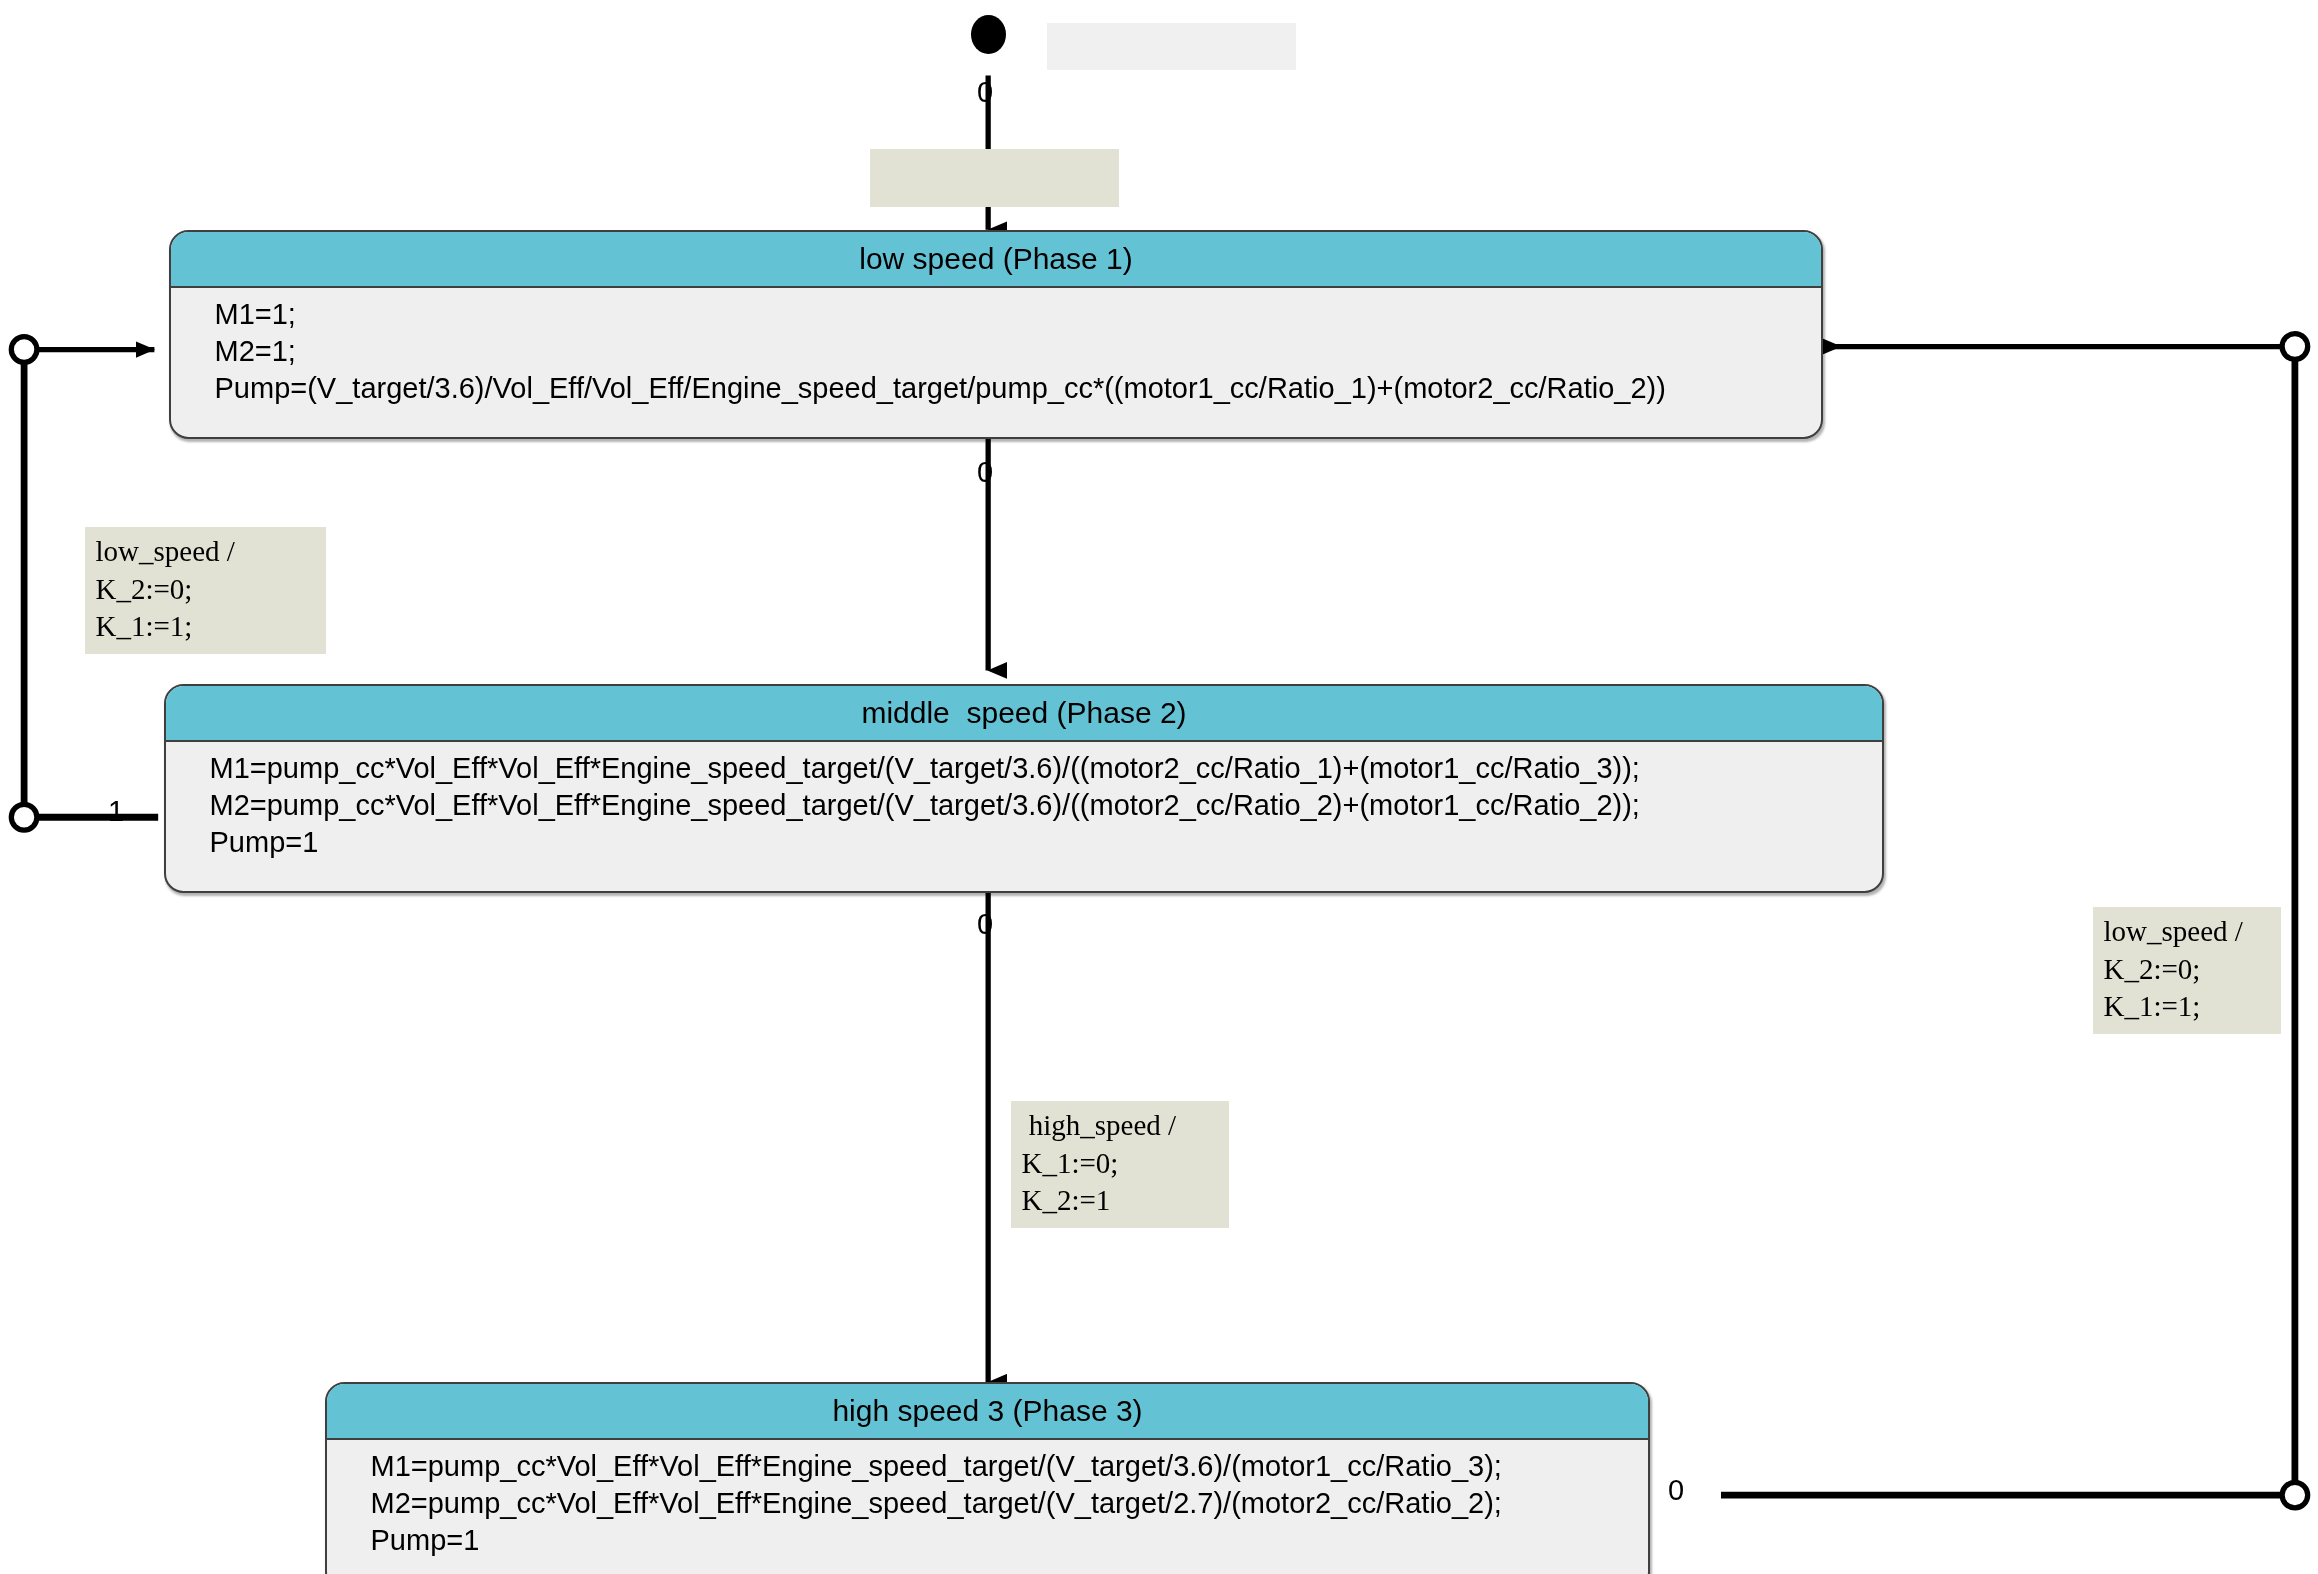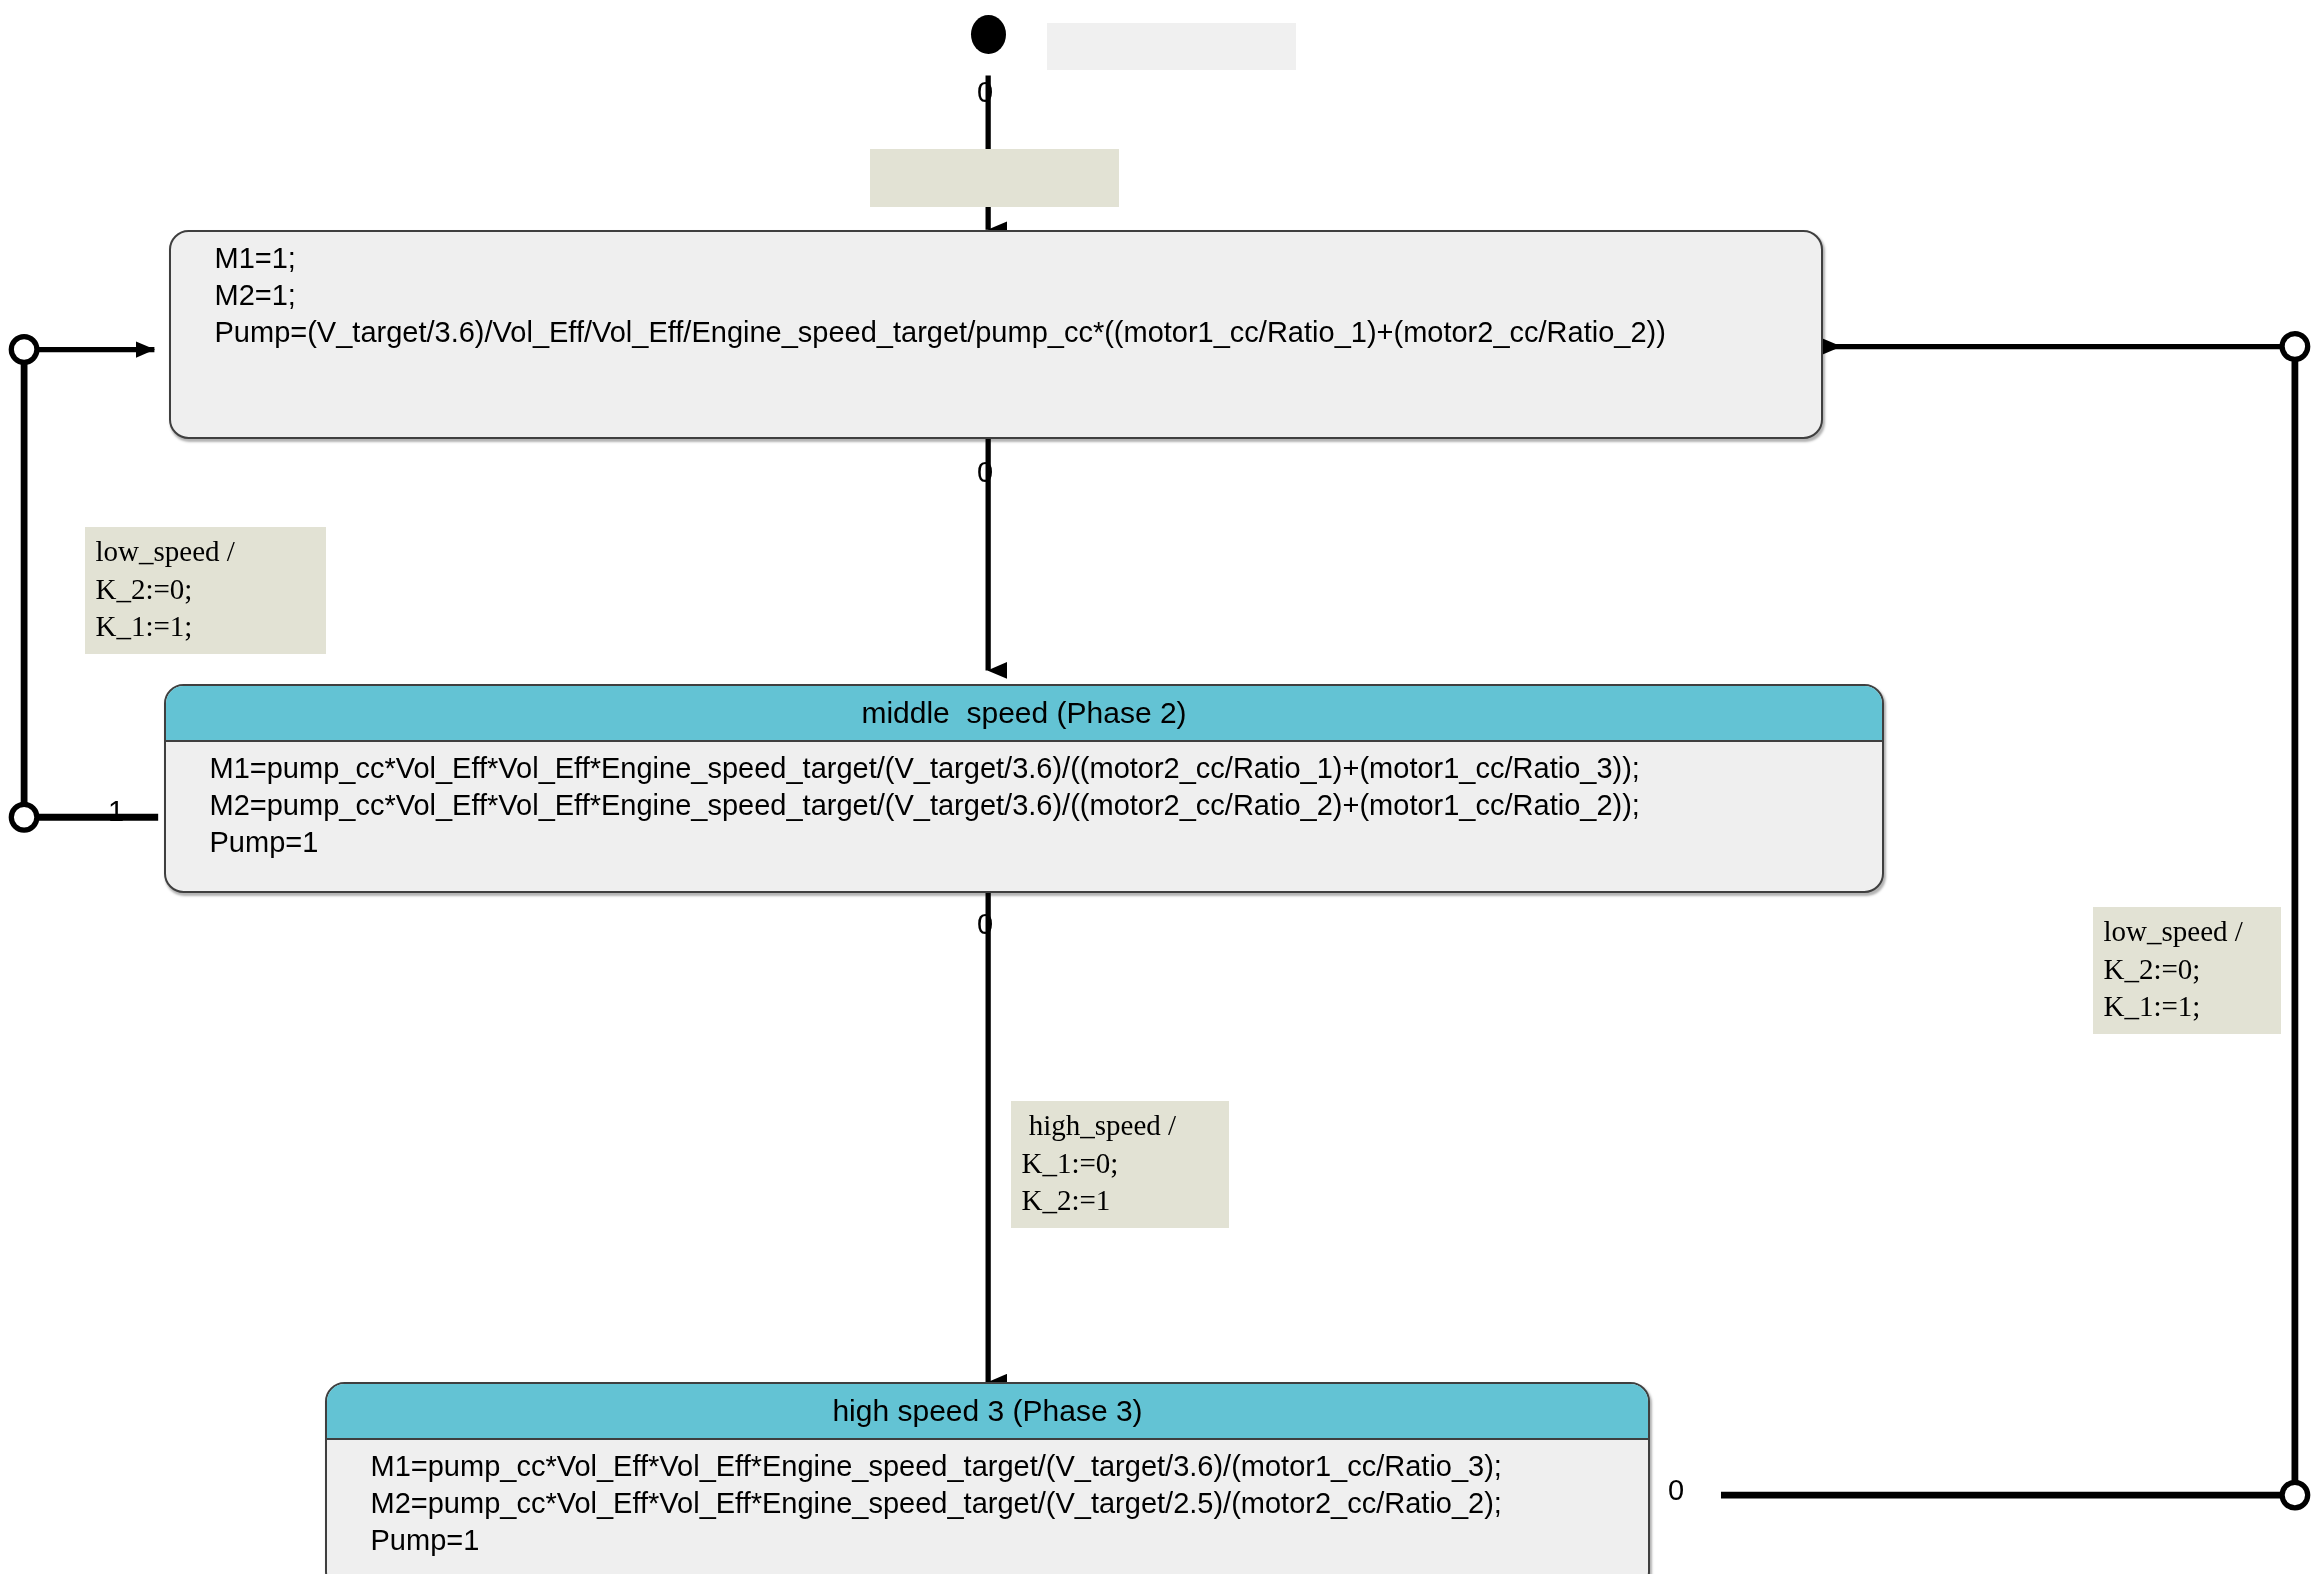--- a/index.html
+++ b/index.html
@@ -133,20 +133,21 @@
 
   <div class="init-dot" style="left:971px; top:15px;"></div>
 
   <div class="graybox" style="left:1047px; top:22.6px; width:249px; height:47px;"></div>
 
   <div class="tlabel empty" style="left:870px; top:149px; width:249px; height:58px;"></div>
 
   <div class="guard" style="left:977px; top:78px;">0</div>
 
   <div class="state" style="left:169px; top:230px; width:1654px; height:209px;">
+    <div class="state-title">low speed (Phase 1)</div>
     <div class="state-body">M1=1;
 M2=1;
 Pump=(V_target/3.6)/Vol_Eff/Vol_Eff/Engine_speed_target/pump_cc*((motor1_cc/Ratio_1)+(motor2_cc/Ratio_2))</div>
   </div>
 
   <div class="guard" style="left:977px; top:458px;">0</div>
 
   <div class="tlabel" style="left:85px; top:527px; width:241px;">low_speed /
 K_2:=0;
 K_1:=1;</div>
@@ -167,20 +168,20 @@
 K_1:=0;
 K_2:=1</div>
 
   <div class="tlabel" style="left:2093px; top:907px; width:188px;">low_speed /
 K_2:=0;
 K_1:=1;</div>
 
   <div class="state" style="left:325px; top:1382px; width:1325px; height:209px;">
     <div class="state-title">high speed 3 (Phase 3)</div>
     <div class="state-body">M1=pump_cc*Vol_Eff*Vol_Eff*Engine_speed_target/(V_target/3.6)/(motor1_cc/Ratio_3);
-M2=pump_cc*Vol_Eff*Vol_Eff*Engine_speed_target/(V_target/2.5)/(motor2_cc/Ratio_2);
+M2=pump_cc*Vol_Eff*Vol_Eff*Engine_speed_target/(V_target/2.7)/(motor2_cc/Ratio_2);
 Pump=1</div>
   </div>
 
   <div class="guard" style="left:1668px; top:1476px;">0</div>
 
 </div>
 
 
 </body></html>

